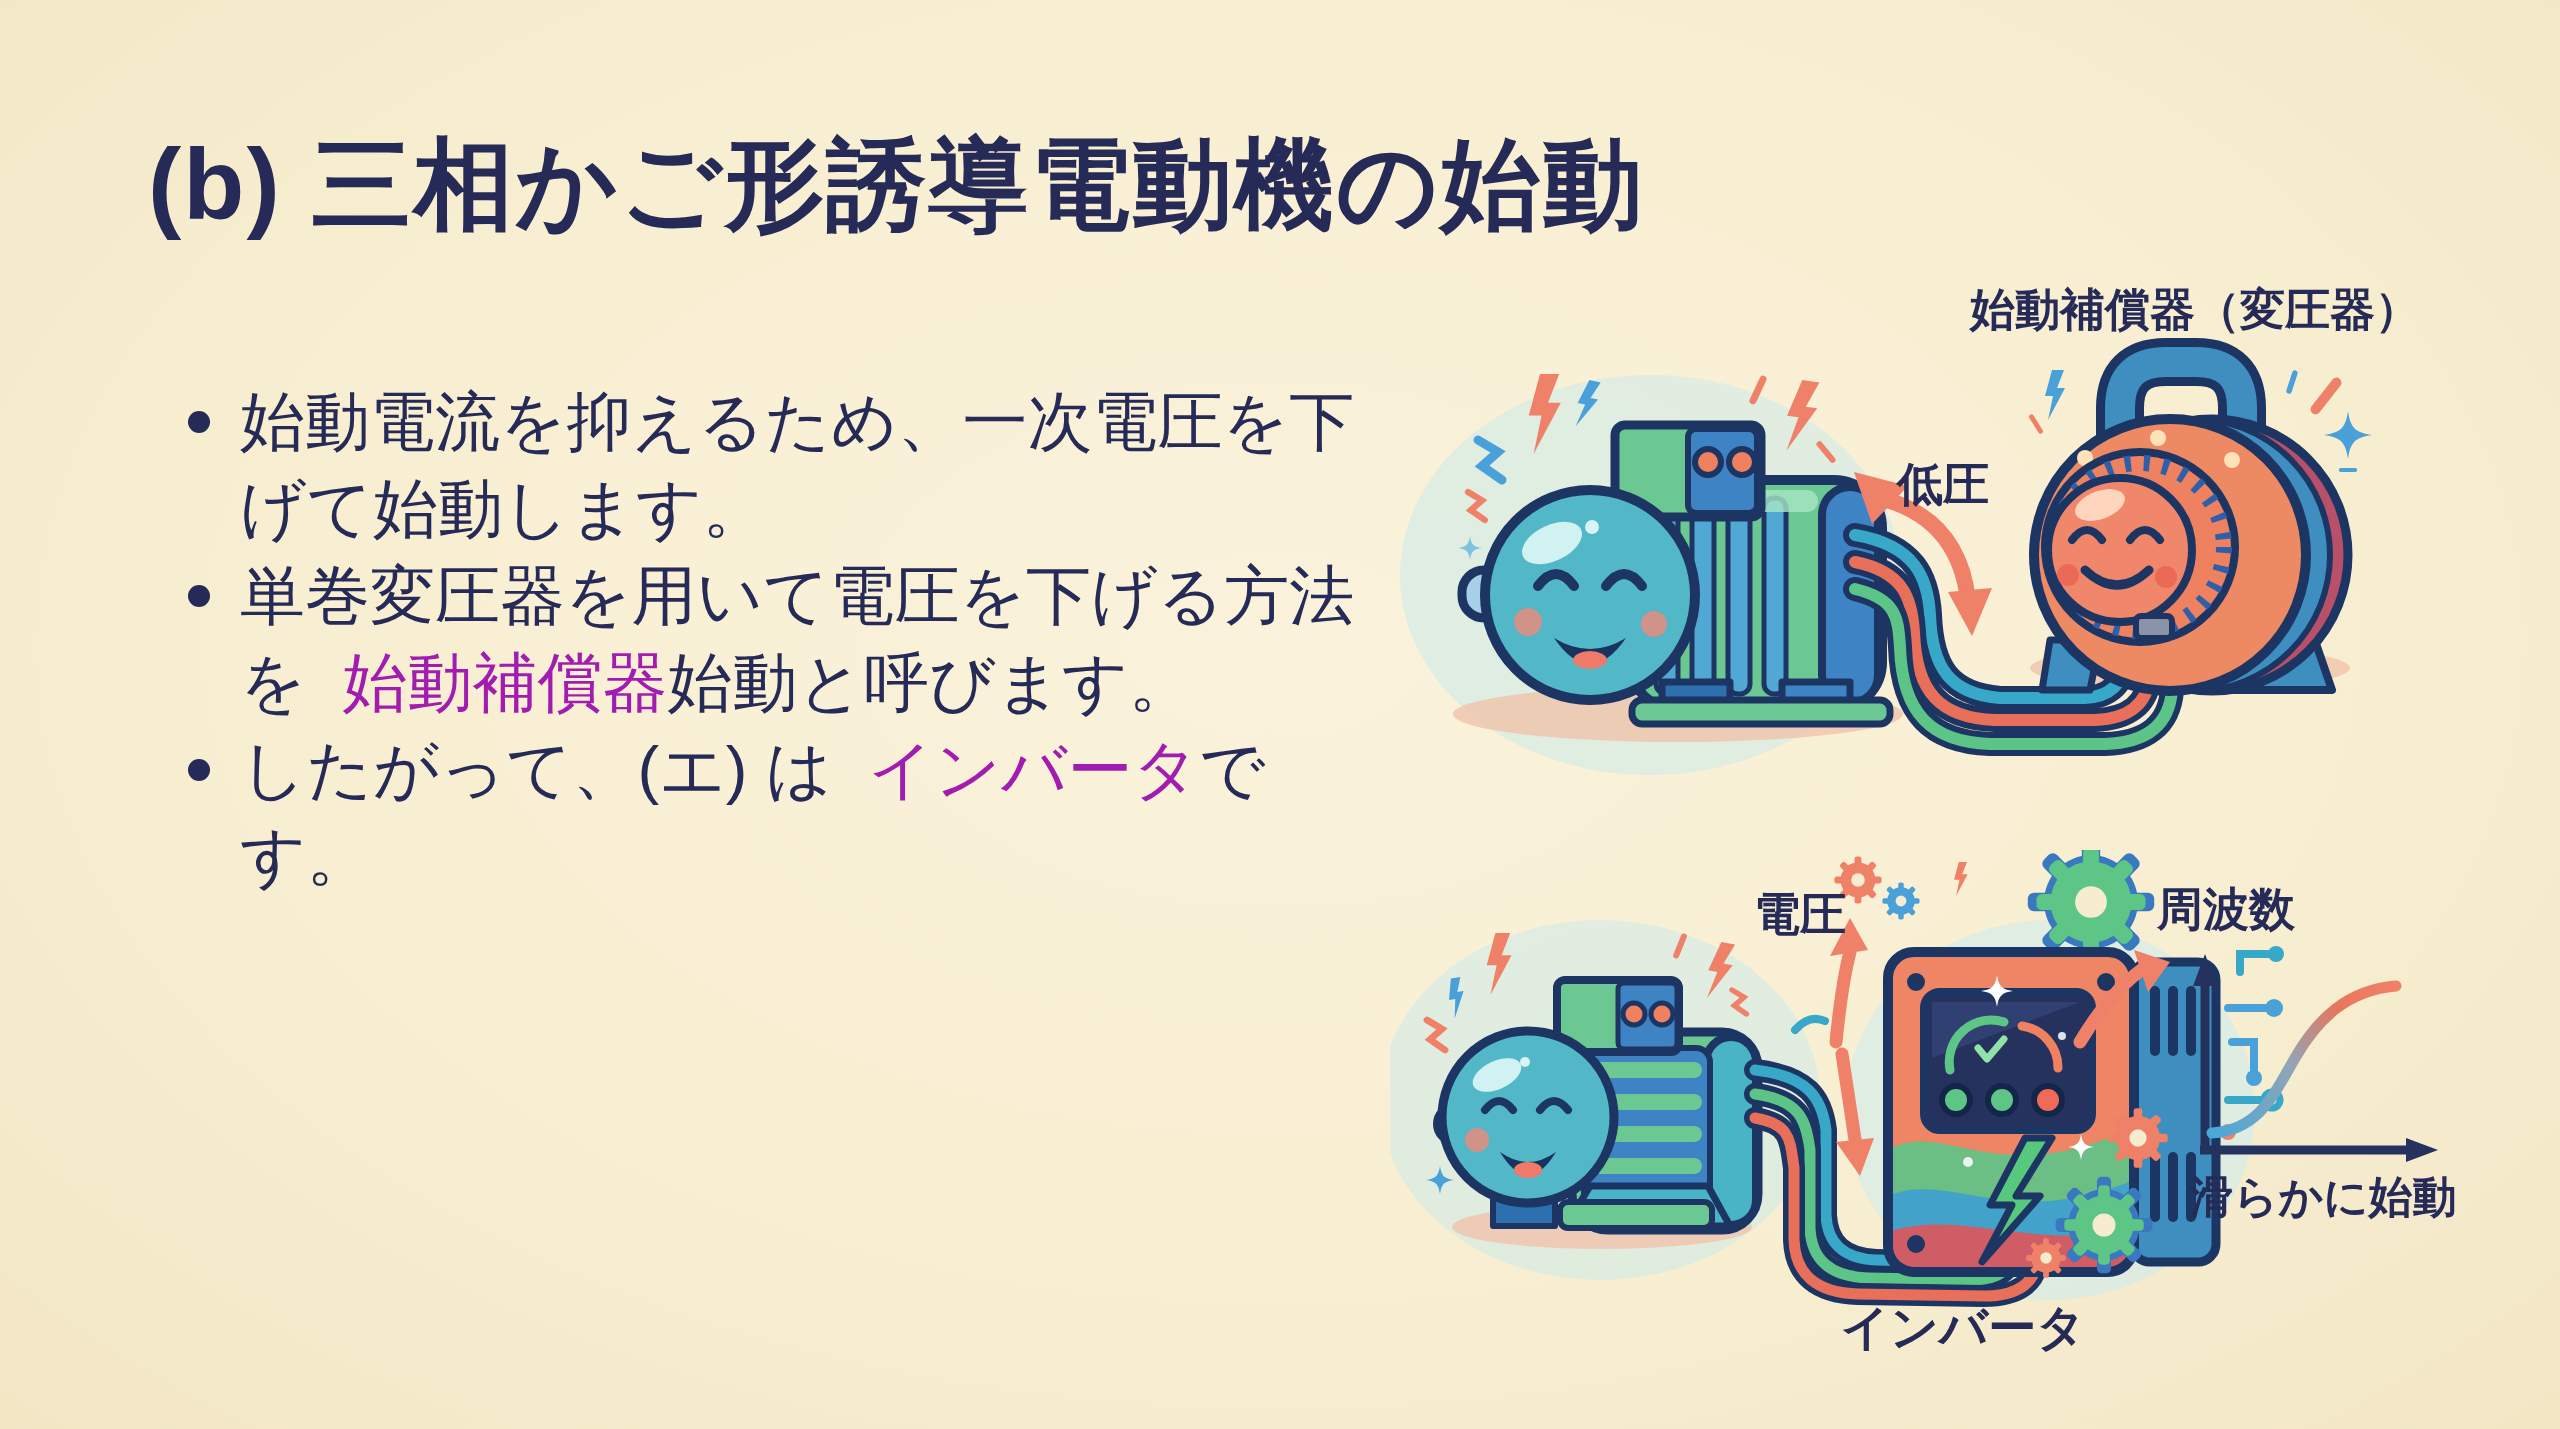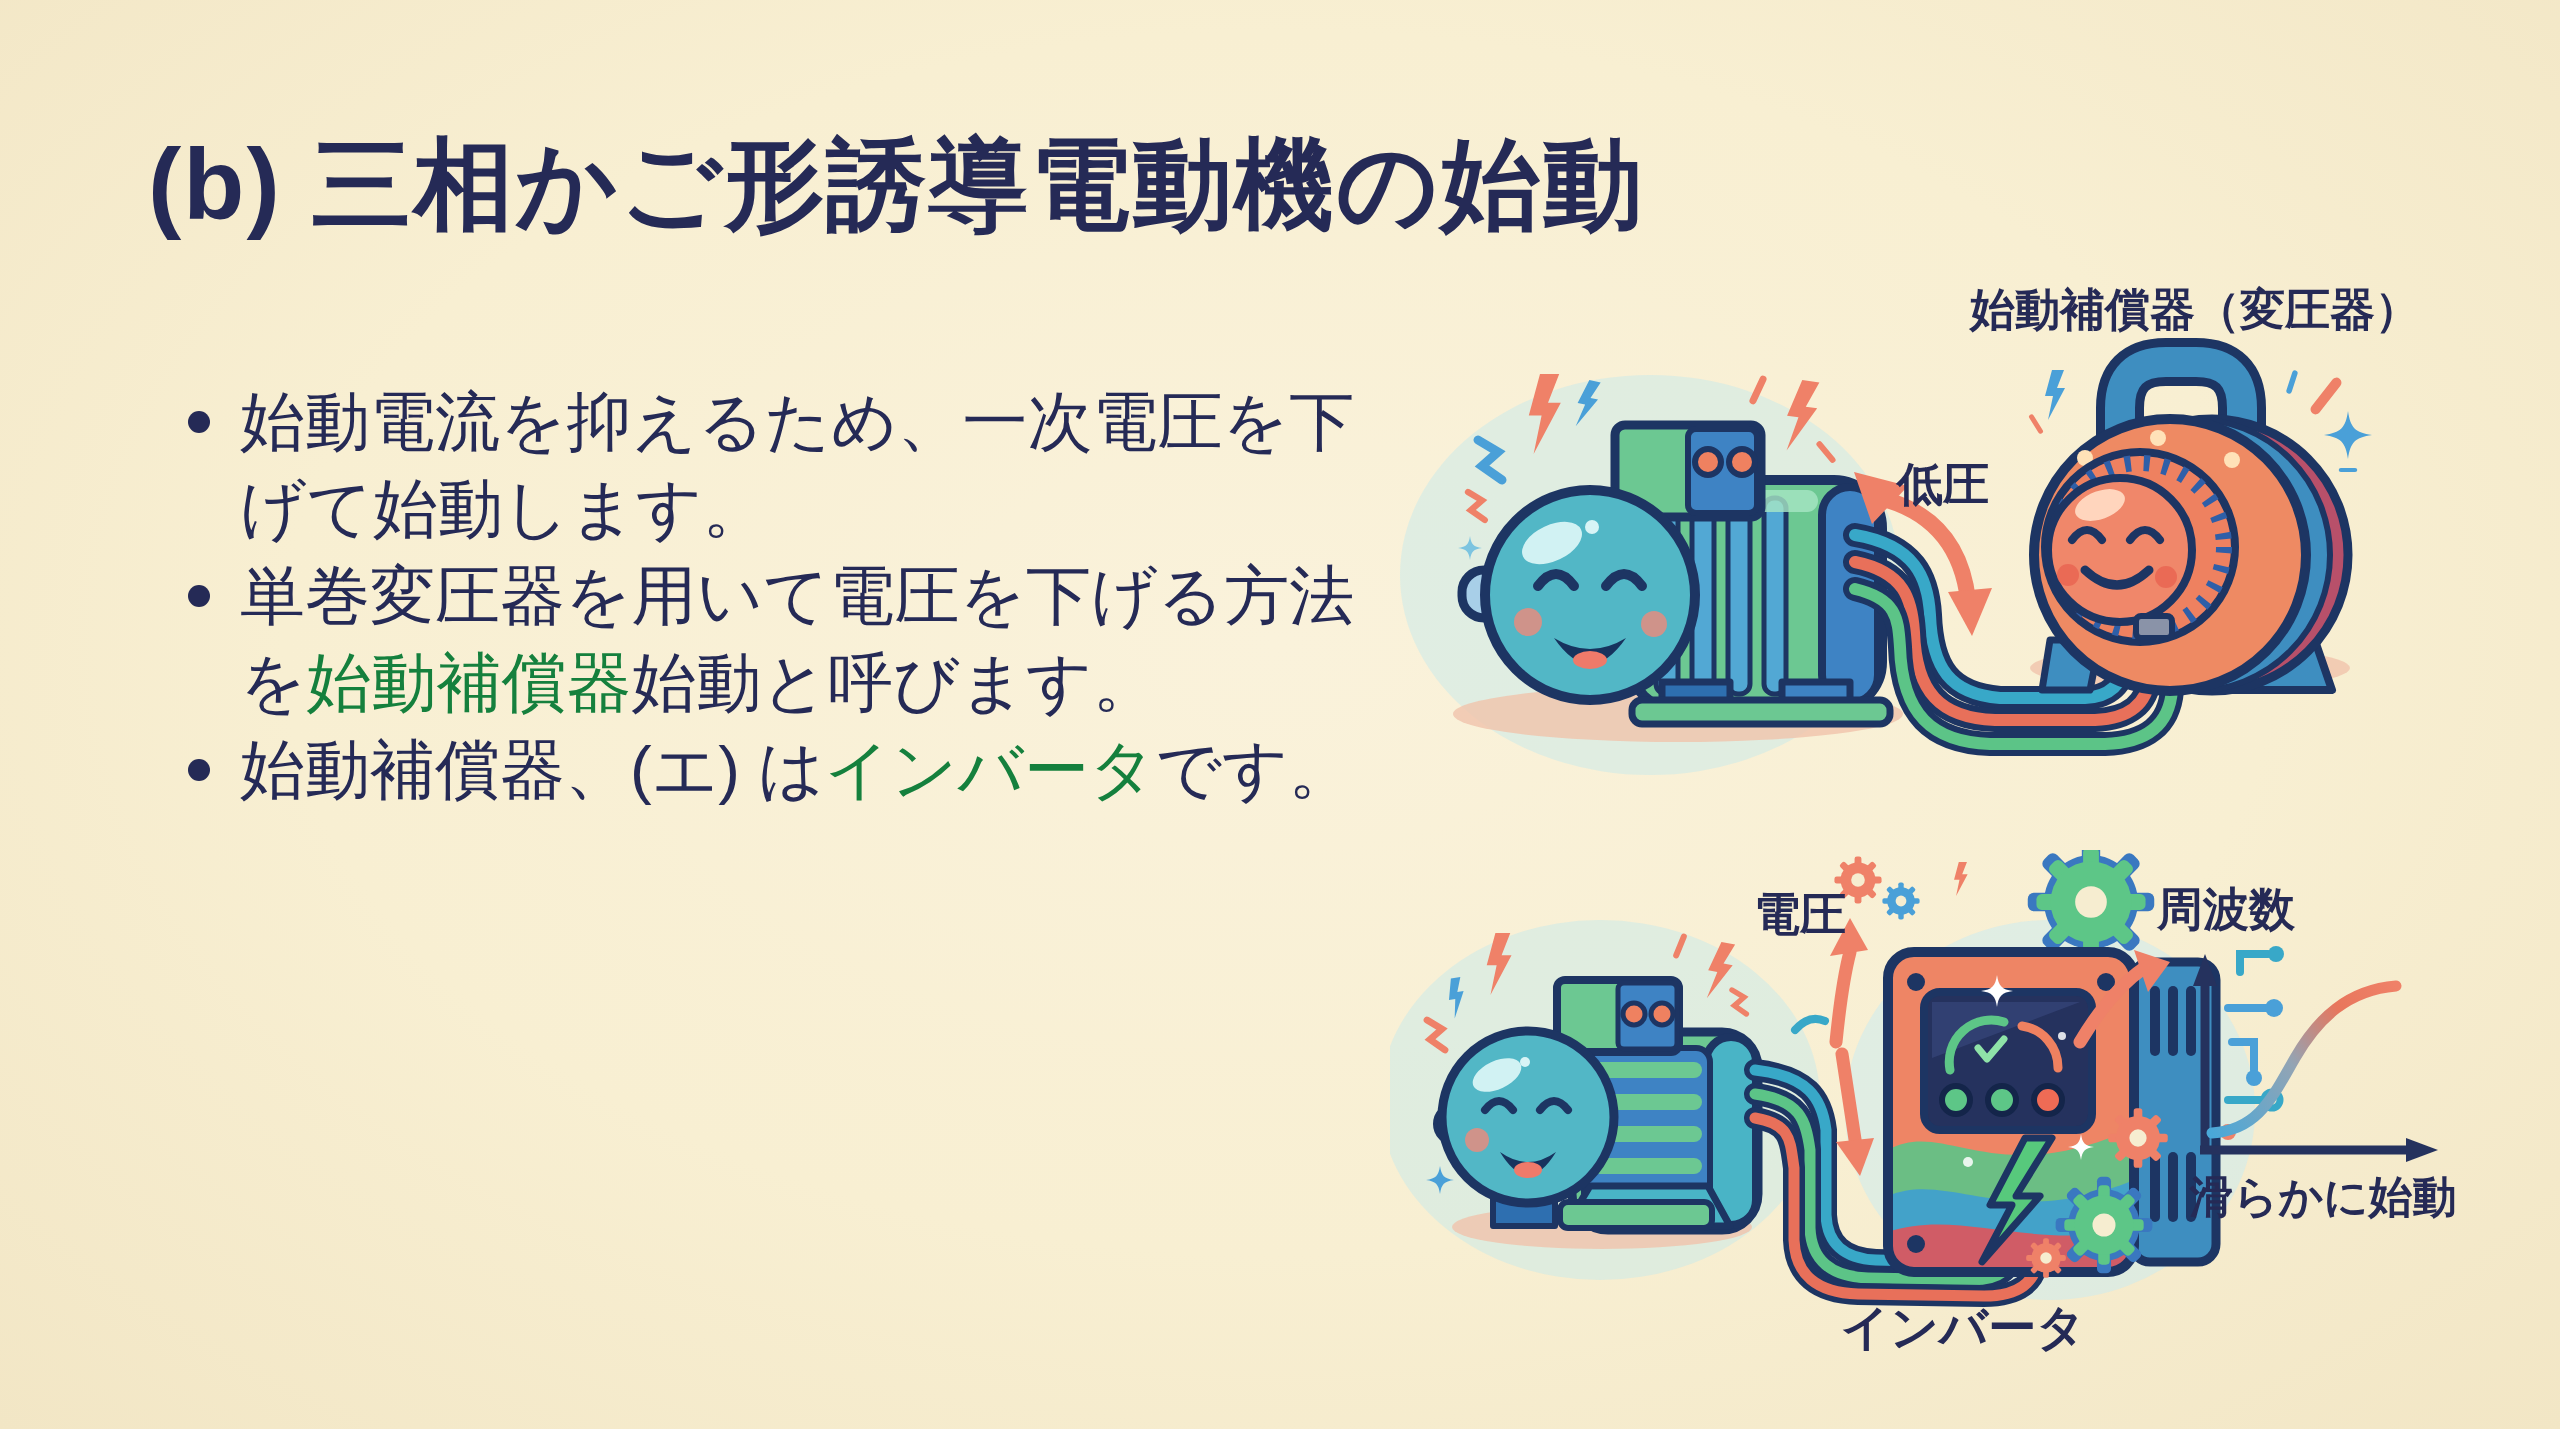--- a/index.html
+++ b/index.html
@@ -21,37 +21,37 @@
   }
   .bullets li{
     position:relative;padding-left:58px;
     font-size:65px;font-weight:400;line-height:87px;
     color:#252a56;
   }
   .bullets li::before{
     content:"";position:absolute;left:6px;top:33px;
     width:22px;height:22px;border-radius:50%;background:#252a56;
   }
-  .hl{color:#15803d;}
+  .hl{color:#a21caf;margin-left:36px;}
   .illu{position:absolute;}
   #illu-top{left:1390px;top:255px;width:1160px;height:520px;}
   #illu-bottom{left:1390px;top:850px;width:1170px;height:560px;}
   svg text{font-family:"Liberation Sans","DejaVu Sans",sans-serif;font-weight:800;fill:#252a56;}
 </style>
 </head>
 <body>
 
 <div class="slide">
 
   <div class="title">(b) 三相かご形誘導電動機の始動</div>
 
   <ul class="bullets">
     <li><span>始動電流を抑えるため、一次電圧を下げて始動します。</span></li>
     <li><span>単巻変圧器を用いて電圧を下げる方法を</span><span class="hl">始動補償器</span><span>始動と呼びます。</span></li>
-    <li><span>始動補償器、(エ) は</span><span class="hl">インバータ</span><span>です。</span></li>
+    <li><span>したがって、(エ) は</span><span class="hl">インバータ</span><span>です。</span></li>
   </ul>
 
   <svg id="illu-top" class="illu" viewBox="1390 255 1160 520">
     <defs>
       <g id="bolt">
           <path d="M20,0 L44,0 L30,36 L46,36 L12,100 L22,52 L6,52 Z" fill="currentColor"></path>
         </g>
       <g id="spark4">
           <path d="M0,-20 C2,-6 6,-2 20,0 C6,2 2,6 0,20 C-2,6 -6,2 -20,0 C-6,-2 -2,-6 0,-20 Z" fill="currentColor"></path>
         </g>

